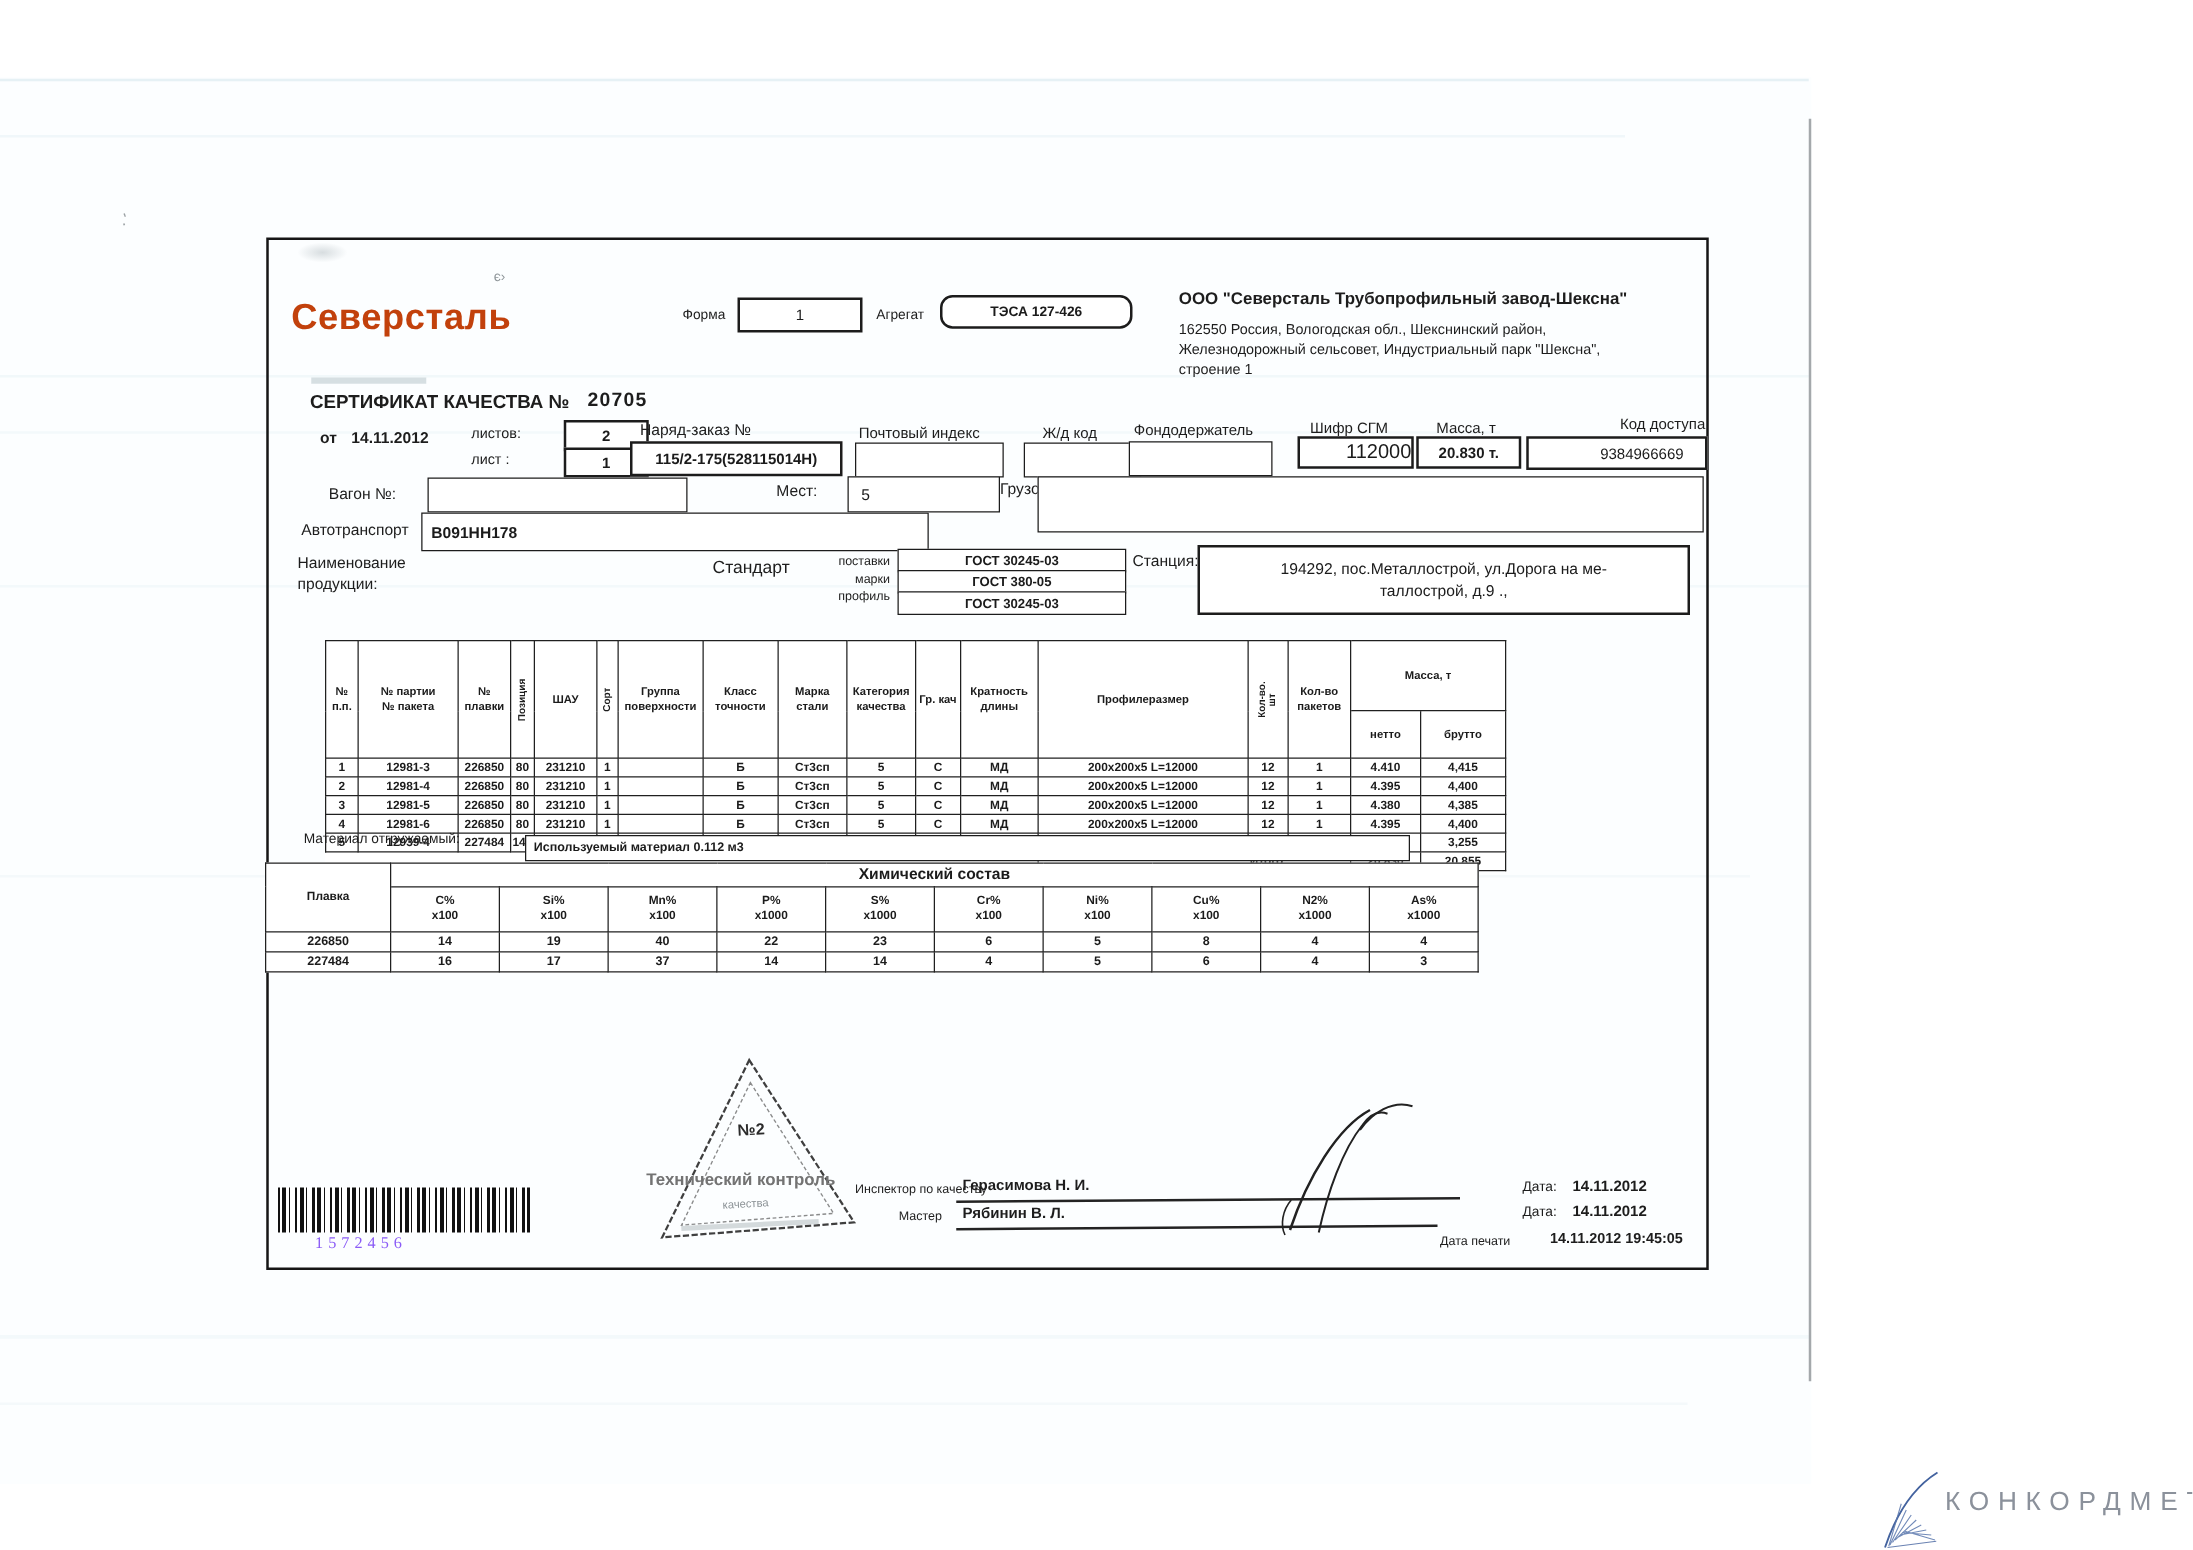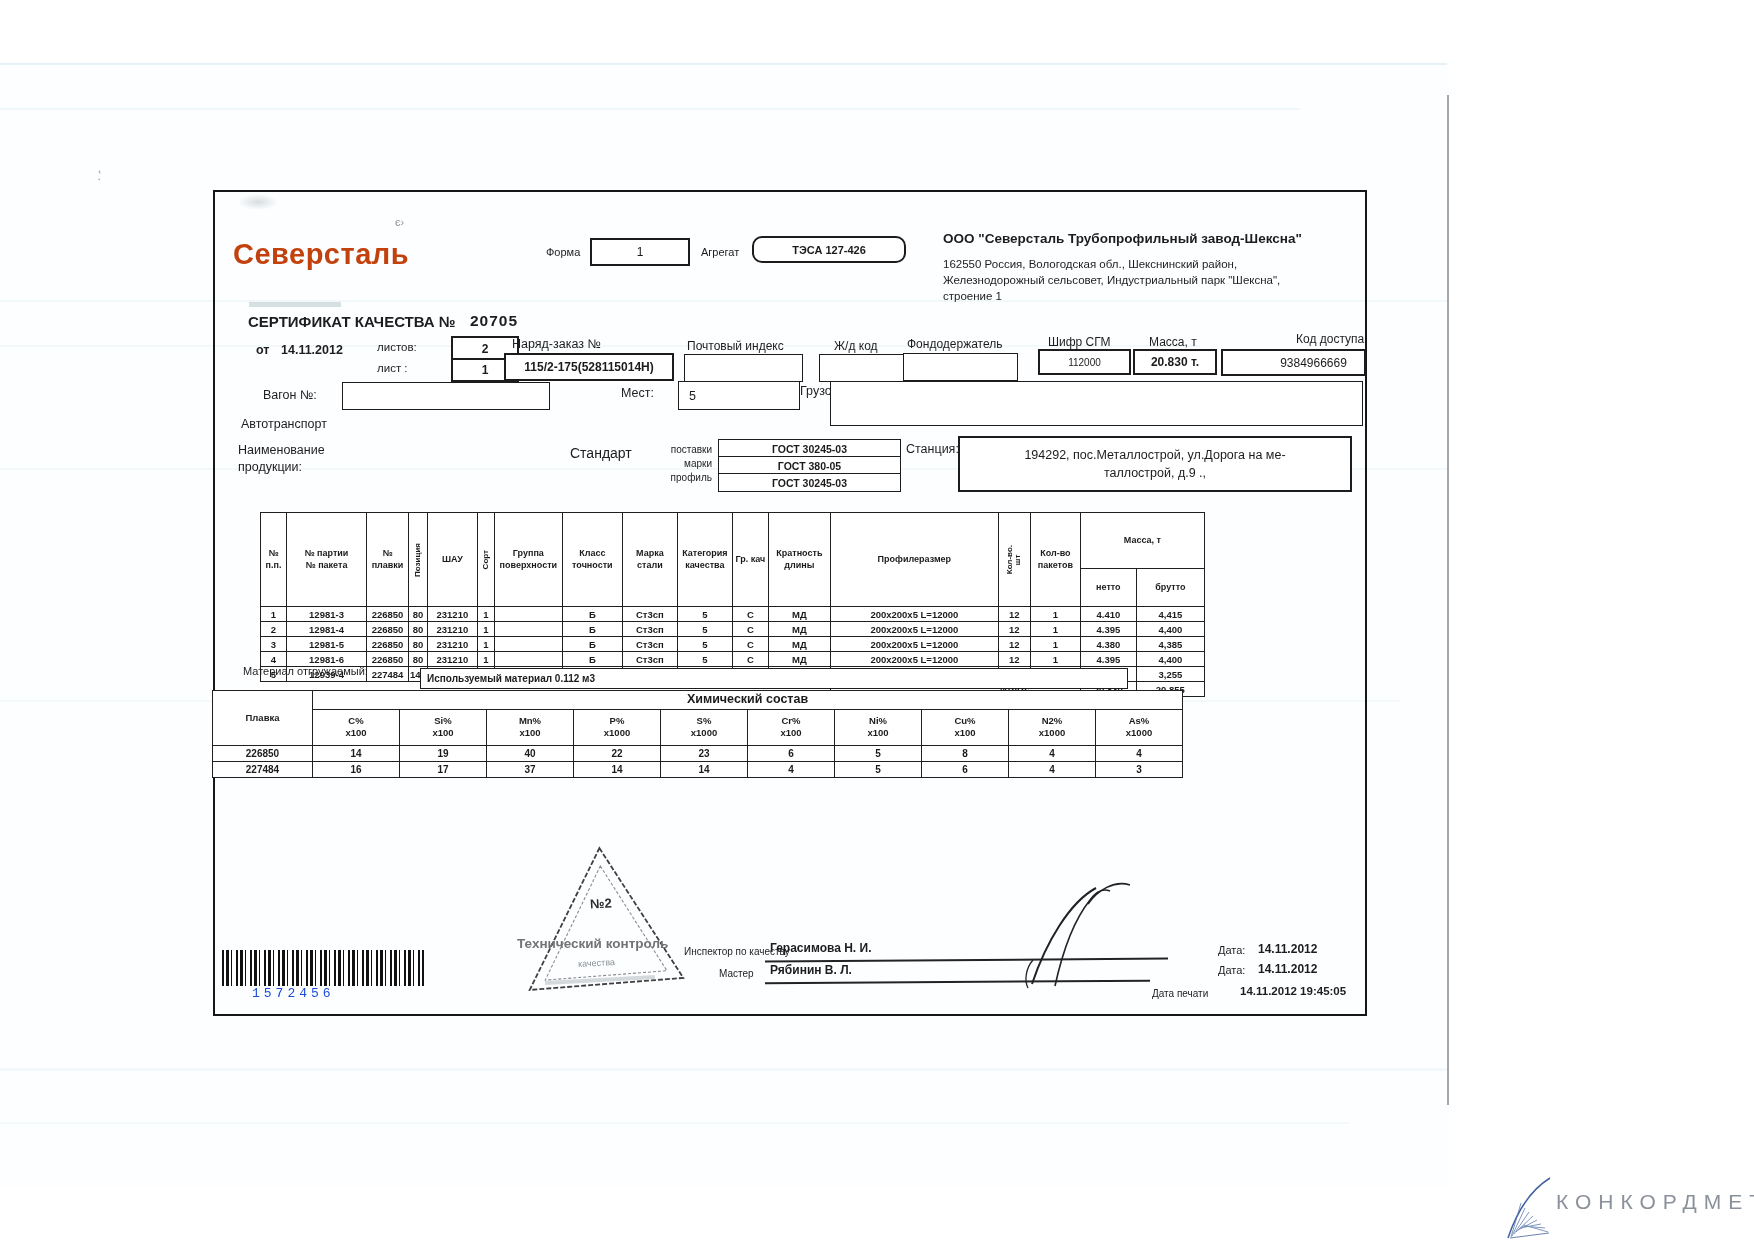--- a/index.html
+++ b/index.html
@@ -84,21 +84,21 @@
       <span>115/2-175(528115014Н)</span>
     </div>
 
   <div class="lbl" style="left:687px;top:339px;font-size:12px;">Почтовый индекс</div>
   <div class="box thin" style="left:684px;top:354px;width:117px;height:26px;"></div>
   <div class="lbl" style="left:834px;top:339px;font-size:12px;">Ж/д код</div>
   <div class="box thin" style="left:819px;top:354px;width:92px;height:26px;"></div>
   <div class="lbl" style="left:907px;top:337px;font-size:12px;">Фондодержатель</div>
   <div class="box thin" style="left:903px;top:353px;width:113px;height:26px;"></div>
   <div class="lbl" style="left:1048px;top:335px;font-size:12px;">Шифр СГМ</div>
-  <div class="box" style="left:1038px;top:349px;width:89px;height:22px;font-size:10px;">
+  <div class="box" style="left:1038px;top:349px;width:89px;height:22px;font-size:16px;justify-content:flex-end;">
       <span>112000</span>
     </div>
   <div class="lbl" style="left:1149px;top:335px;font-size:12px;">Масса, т</div>
   <div class="box" style="left:1133px;top:349px;width:80px;height:22px;font-size:12px;font-weight:700;">
       <span>20.830 т.</span>
     </div>
   <div class="lbl" style="left:1296px;top:332px;font-size:12px;">Код доступа</div>
   <div class="box" style="left:1221px;top:349px;width:101px;height:23px;font-size:12px;padding-left:40px;">
       <span>9384966669</span>
     </div>
@@ -106,20 +106,23 @@
   <div class="lbl" style="left:263px;top:388px;font-size:12.5px;">Вагон №:</div>
   <div class="box thin" style="left:342px;top:382px;width:206px;height:26px;"></div>
   <div class="lbl" style="left:621px;top:386px;font-size:12.5px;">Мест:</div>
   <div class="box thin" style="left:678px;top:381px;width:110px;height:27px;justify-content:flex-start;padding-left:10px;font-size:12.5px;">
       <span>5</span>
     </div>
   <div class="lbl" style="left:800px;top:384px;font-size:12.5px;">Грузополучатель:</div>
   <div class="box thin" style="left:830px;top:381px;width:531px;height:43px;"></div>
 
   <div class="lbl" style="left:241px;top:417px;font-size:12.5px;">Автотранспорт</div>
+  <div class="box thin" style="left:337px;top:410px;width:397px;height:29px;justify-content:flex-start;padding-left:7px;font-size:12.5px;font-weight:700;">
+      <span>В091НН178</span>
+    </div>
 
   <div class="lbl" style="left:238px;top:443px;font-size:12.5px;">Наименование</div>
   <div class="lbl" style="left:238px;top:460px;font-size:12.5px;">продукции:</div>
   <div class="lbl" style="left:570px;top:445px;font-size:14px;">Стандарт</div>
   <div class="lbl" style="left:660px;top:444px;width:52px;text-align:right;font-size:10px;">поставки</div>
   <div class="lbl" style="left:660px;top:458px;width:52px;text-align:right;font-size:10px;">марки</div>
   <div class="lbl" style="left:660px;top:472px;width:52px;text-align:right;font-size:10px;">профиль</div>
   <div class="box thin" style="left:718px;top:439px;width:181px;height:17px;font-size:10.5px;font-weight:700;">
       <span>ГОСТ 30245-03</span>
     </div>
@@ -371,21 +374,21 @@
             <td>5</td>
             <td>6</td>
             <td>4</td>
             <td>3</td>
           </tr>
         </tbody>
     </table>
   </div>
 
   <div class="abs" style="left:222px;top:950px;width:202px;height:36px;background:repeating-linear-gradient(90deg,#111 0 2px,#fff 2px 4px,#111 4px 7px,#fff 7px 9px,#111 9px 10px,#fff 10px 14px);"></div>
-  <div class="lbl" style="left:252px;top:986px;font-size:13px;letter-spacing:4px;font-family:Liberation Mono, monospace;color:#1d4ed8;">1572456</div>
+  <div class="lbl" style="left:252px;top:986px;font-size:13px;letter-spacing:4px;font-family:Liberation Serif, serif;color:#8b5cf6;">1572456</div>
 
   <svg class="abs" style="left:518px;top:842px;transform:rotate(-3deg);" width="170" height="150" viewBox="0 0 170 150">
     <polygon points="85,6 162,140 8,144" fill="none" stroke="#3f3f3f" stroke-width="1.8" stroke-dasharray="5,2"></polygon>
     <polygon points="85,24 146,132 24,135" fill="none" stroke="#5a5a5a" stroke-width="1.1" stroke-dasharray="3,2" opacity="0.7"></polygon>
   </svg>
   <div class="lbl" style="left:590px;top:896px;font-size:13px;font-weight:600;color:#2b2b2b;transform:rotate(-3deg);">№2</div>
   <div class="lbl" style="left:517px;top:936px;font-size:13.5px;font-weight:700;color:#737373;">Технический контроль</div>
   <div class="lbl faint" style="left:578px;top:958px;font-size:9px;transform:rotate(-3deg);">качества</div>
   <div class="abs" style="left:545px;top:978px;width:110px;height:4px;background:#c3cacd;opacity:.7;transform:rotate(-3deg);"></div>
 

